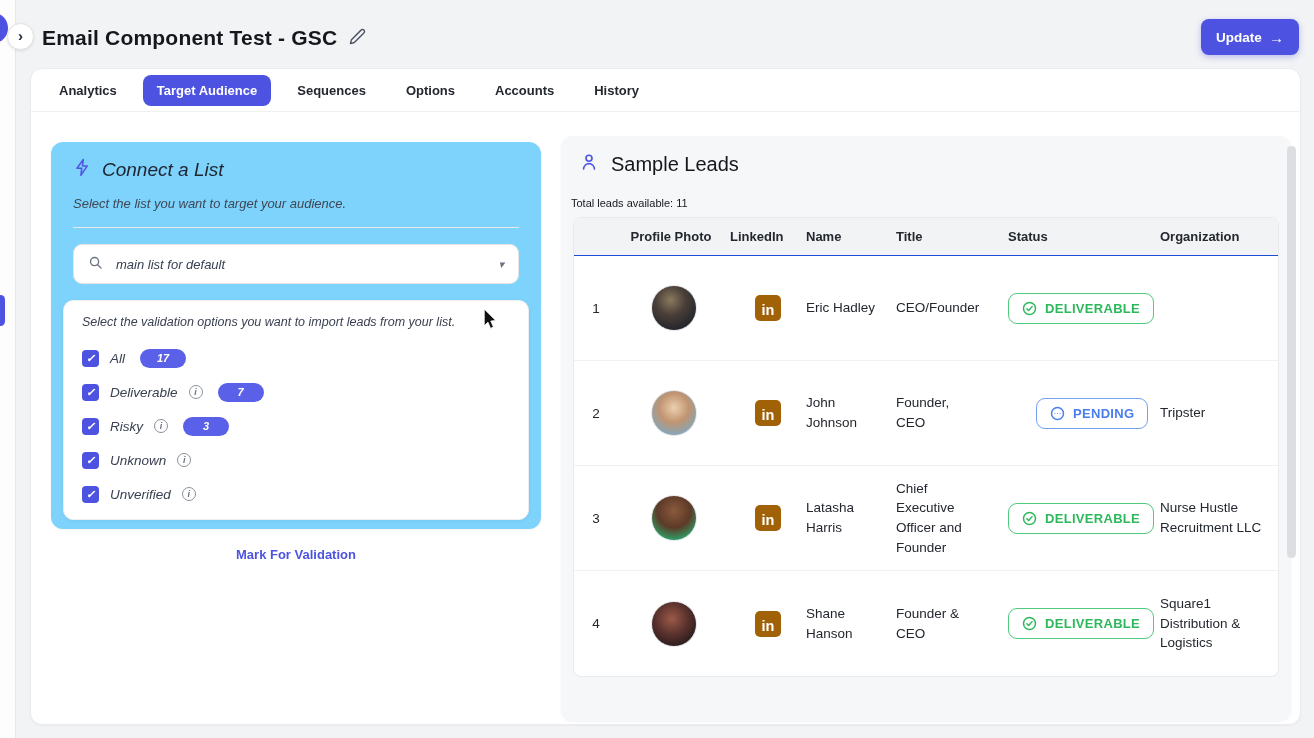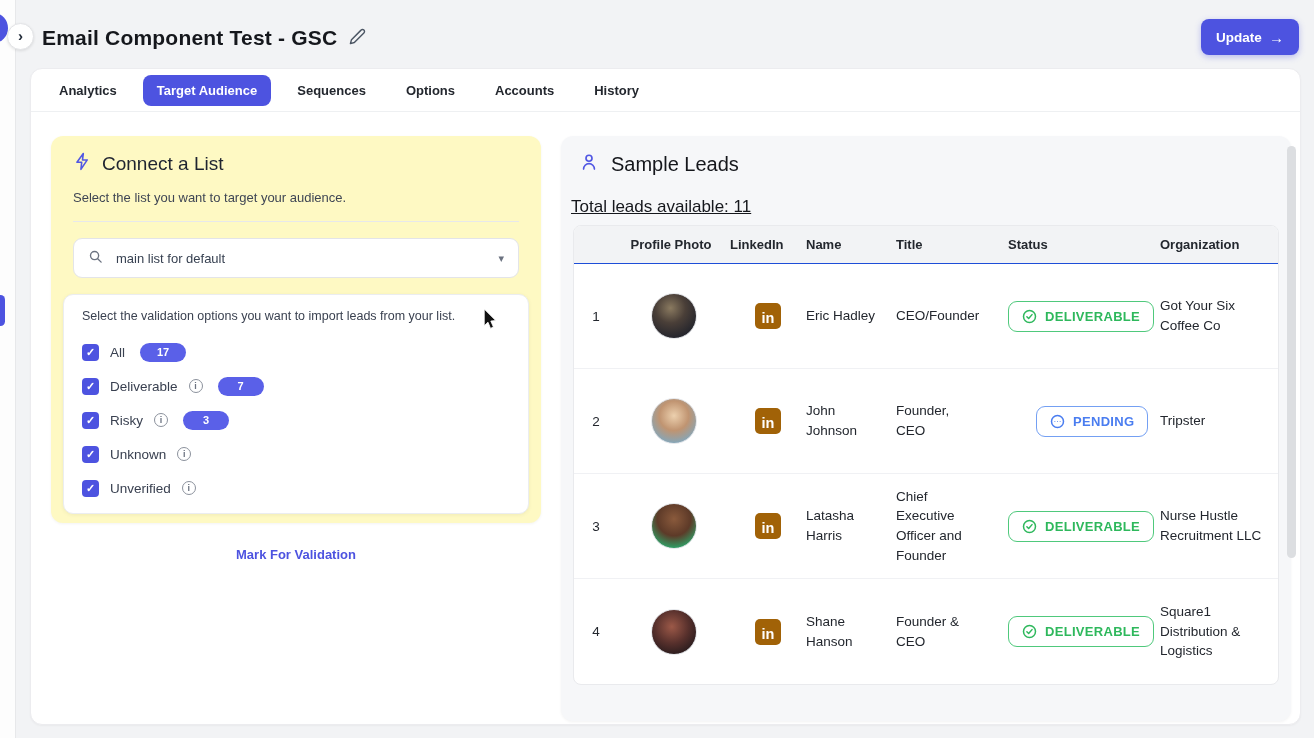--- a/index.html
+++ b/index.html
@@ -36,23 +36,23 @@
   .main-card { position:absolute; left:30px; top:68px; width:1271px; height:657px;
     background:#fff; border:1px solid #ececef; border-radius:12px; box-shadow:0 1px 2px rgba(0,0,0,.04); }
 
   .tabbar { display:flex; align-items:center; gap:12px; padding:8px 14px; border-bottom:1px solid #eef0f2; height:43px; }
   .tab { padding:8px 14px; font-size:13px; font-weight:600; color:#23272e; border-radius:8px; cursor:pointer; white-space:nowrap; }
   .tab.active { background:#4d53e0; color:#fff; }
 
   .content { position:relative; width:100%; height:612px; }
 
   
-  .panel-left { position:absolute; left:20px; top:24px; width:490px; height:387px;
-    background:#fef9c3; border-radius:12px; box-shadow:0 1px 3px rgba(0,0,0,.05);
-    padding:16px 22px 0 22px; }
+  .panel-left { position:absolute; left:20px; top:30px; width:490px; height:387px;
+    background:#7dd3fc; border-radius:12px; box-shadow:0 1px 3px rgba(0,0,0,.05);
+    padding:16px 22px 0 22px;font-style:italic; }
   .pl-header { display:flex; align-items:center; gap:10px; }
   .pl-title { font-size:19px; font-weight:500; color:#1f2430; }
   .pl-sub { margin-top:15px; font-size:13px; color:#3f4654; }
   .pl-divider { margin-top:16px; border:none; border-top:1px solid #e7e8eb; }
 
   .list-select { margin-top:16px; height:40px; background:#fff; border:1px solid #e3e4e8; border-radius:9px;
     display:flex; align-items:center; gap:13px; padding:0 14px; cursor:pointer; }
   .list-select .value { font-size:13px; color:#374151; }
   .list-select .caret { margin-left:auto; color:#6b7280; font-size:11px; }
 
@@ -70,21 +70,21 @@
     border-radius:10px; width:46px; height:19px; display:inline-flex; align-items:center; justify-content:center; }
 
   .mark-link { position:absolute; left:20px; top:435px; width:490px; text-align:center;
     color:#4d53e0; font-weight:700; font-size:13px; cursor:pointer; }
 
   
   .panel-right { position:absolute; left:530px; top:24px; width:730px; height:585px;
     background:#f6f7f9; border-radius:12px; box-shadow:0 1px 3px rgba(0,0,0,.05); }
   .sl-header { display:flex; align-items:center; gap:12px; padding:16px 0 0 18px; }
   .sl-title { font-size:20px; font-weight:500; color:#15171c; }
-  .sl-total { margin:21px 0 8px 10px; font-size:17px; color:#15171c;text-decoration:underline; }
+  .sl-total { margin:21px 0 8px 10px; font-size:11px; color:#15171c; }
 
   .leads-table { margin:0 12px; background:#fff; border:1px solid #e9eaed; border-radius:8px; overflow:hidden; }
   .t-grid { display:grid; grid-template-columns:44px 112px 76px 90px 112px 152px 1fr; align-items:center; }
   .thead { background:#f2f3f5; height:38px; border-bottom:1px solid #1d4ed8; font-size:13px; font-weight:700; color:#23272e; }
   .th { padding-right:6px; }
   .th.center { text-align:center; }
   .lead-row { border-bottom:1px solid #f0f1f4; min-height:105px; padding:10px 0; }
   .lead-row:last-child { border-bottom:none; }
   .idx { text-align:center; font-size:13.5px; color:#23272e; }
   .avatar { width:46px; height:46px; border-radius:50%; margin:0 auto; border:1px solid #e5e7eb; }
@@ -253,21 +253,20 @@
           <span class="li-box">in</span>
           <span class="cell-text">Eric Hadley</span>
           <span class="cell-text title-cell">CEO/Founder</span>
           <span><span class="status-badge st-green">
             <svg width="15" height="15" viewBox="0 0 16 16" fill="none" stroke="currentColor" stroke-width="1.6" stroke-linecap="round" stroke-linejoin="round">
                   <circle cx="8" cy="8" r="6.4"></circle>
                   <path d="M5.2 8.3l1.9 1.9 3.6-4.2"></path>
                 </svg>
             <span>DELIVERABLE</span>
           </span></span>
-          <span class="cell-text org-cell">Got Your Six Coffee Co</span>
         </div>
 
         <div class="t-grid lead-row">
           <span class="idx">2</span>
           <span class="avatar a2"></span>
           <span class="li-box">in</span>
           <span class="cell-text">John Johnson</span>
           <span class="cell-text title-cell">Founder, CEO</span>
           <span><span class="status-badge st-blue">
             <svg width="15" height="15" viewBox="0 0 16 16" fill="none" stroke="currentColor" stroke-width="1.6">

